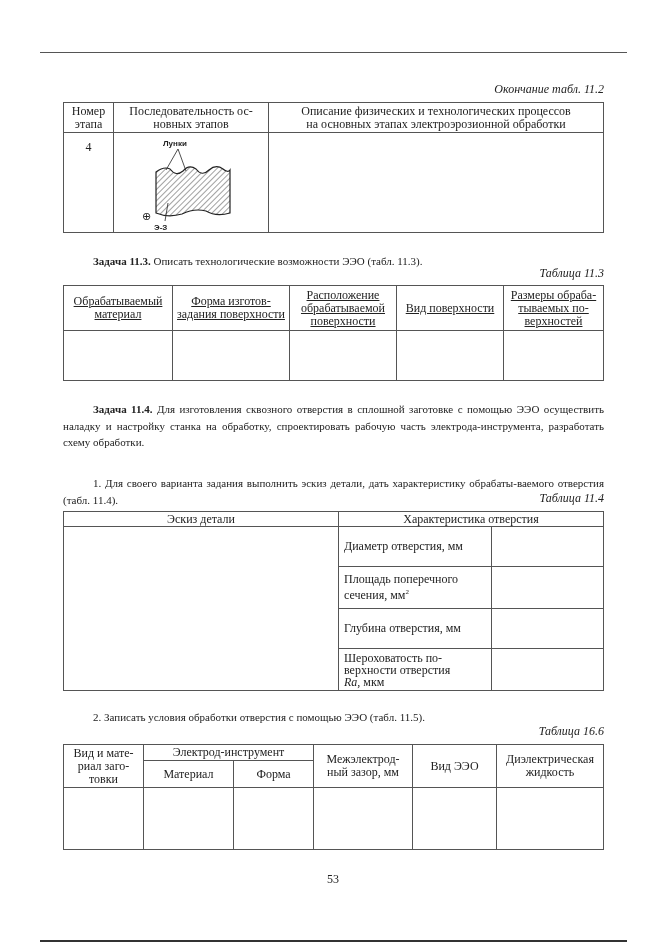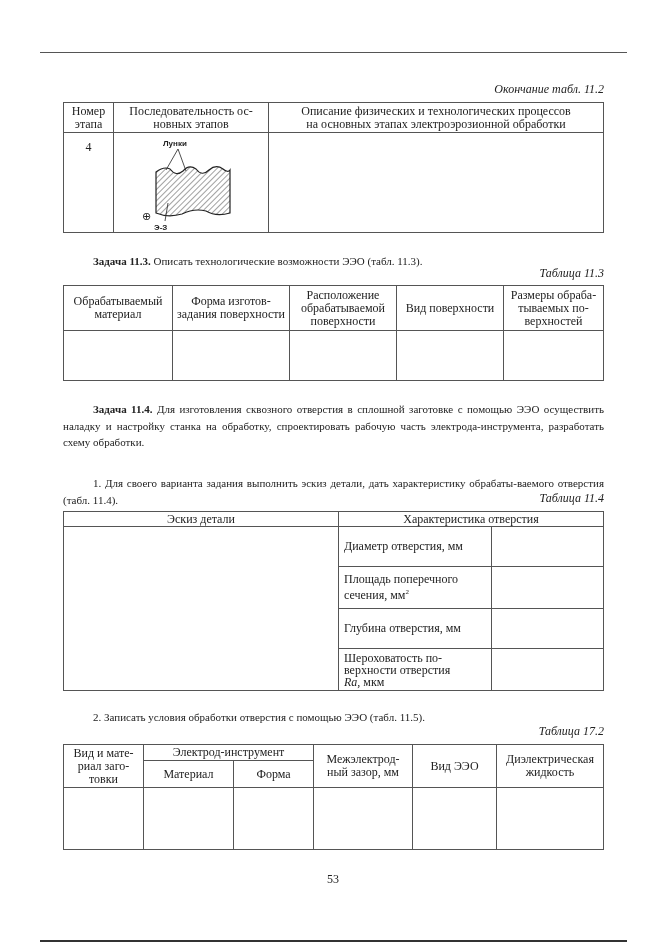--- a/index.html
+++ b/index.html
@@ -62,21 +62,21 @@
     <td></td>
   </tr>
 </tbody>
   </table>
 
 <div class="abs para" style="top:253px; left:93px; width:520px;">
   <b>Задача 11.3.</b><span> Описать технологические возможности ЭЭО (табл. 11.3).</span>
 </div>
 <div class="abs caption" style="top:266px; right:62px;">Таблица 11.3</div>
 
-<table style="left:63px; top:285px; width:541px;">
+<table style="left:63px; top:285px; width:541px;text-decoration:underline;">
   <tbody>
       <tr style="height:45px;">
     <td style="width:104px;">
       <div>Обрабатываемый</div>
       <div>материал</div>
     </td>
     <td style="width:112px;">
       <div>Форма изготов-</div>
       <div>задания поверхности</div>
     </td>
@@ -137,21 +137,21 @@
       <div>Шероховатость по-</div>
       <div>верхности отверстия</div>
       <div><i>Ra</i><span>, мкм</span></div>
     </td>
     <td></td>
   </tr>
 </tbody>
   </table>
 
 <div class="abs para" style="top:709px; left:63px; width:541px; text-indent:30px;">2. Записать условия обработки отверстия с помощью ЭЭО (табл. 11.5).</div>
-<div class="abs caption" style="top:724px; right:62px;">Таблица 17.2</div>
+<div class="abs caption" style="top:724px; right:62px;">Таблица 16.6</div>
 
 <table style="left:63px; top:744px; width:541px;">
   <tbody>
       <tr style="height:16px;">
     <td rowspan="2" style="width:75px;">
       <div>Вид и мате-</div>
       <div>риал заго-</div>
       <div>товки</div>
     </td>
     <td colspan="2">Электрод-инструмент</td>

